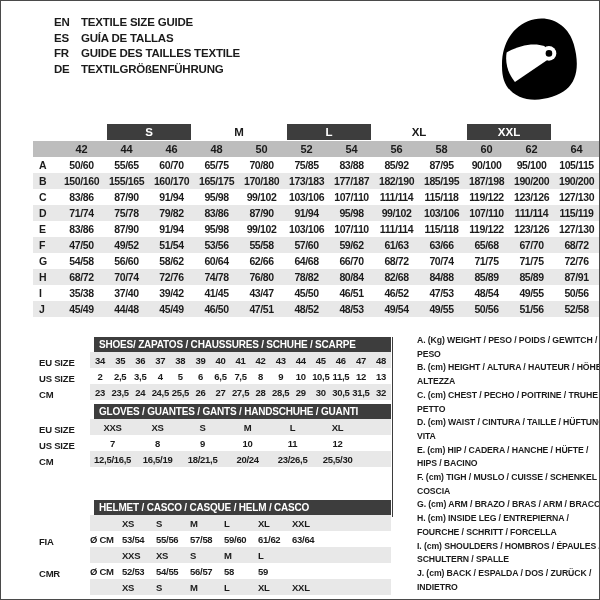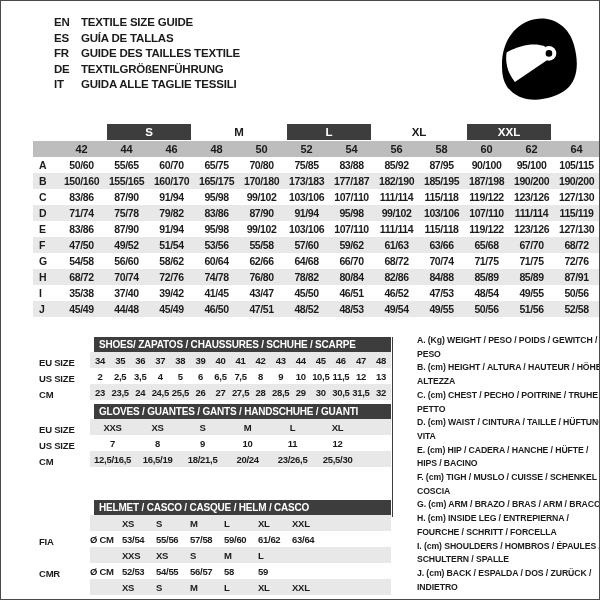--- a/index.html
+++ b/index.html
@@ -56,24 +56,20 @@
         <span class="lang-text">GUÍA DE TALLAS</span>
       </div>
       <div class="lang-row">
         <span class="lang-code">FR</span>
         <span class="lang-text">GUIDE DES TAILLES TEXTILE</span>
       </div>
       <div class="lang-row">
         <span class="lang-code">DE</span>
         <span class="lang-text">TEXTILGRÖßENFÜHRUNG</span>
       </div>
-      <div class="lang-row">
-        <span class="lang-code">IT</span>
-        <span class="lang-text">GUIDA ALLE TAGLIE TESSILI</span>
-      </div>
     </div>
 
   <svg class="helmet-logo" viewBox="0 0 100 100" aria-hidden="true">
     <path fill="#000" d="M40 10 C62 1 84 13 90 35 C96 56 94 74 82 84 C70 94 46 99 31 92 C17 86 12 74 12 60 C11 38 21 18 40 10 Z"></path>
     <path fill="#fff" d="M17 44 C30 36 47 33 58 37 L66 49 L26 76 C19 68 15 56 17 44 Z"></path>
     <circle cx="63" cy="45" r="8" fill="#fff"></circle>
     <circle cx="63" cy="45" r="3.6" fill="#000"></circle>
   </svg>
 
   <table class="main" id="main-table">
@@ -234,21 +230,21 @@
         </tr>
         <tr class="striped">
           <td class="rowkey">H</td>
           <td>68/72</td>
           <td>70/74</td>
           <td>72/76</td>
           <td>74/78</td>
           <td>76/80</td>
           <td>78/82</td>
           <td>80/84</td>
-          <td>82/86</td>
+          <td>82/68</td>
           <td>84/88</td>
           <td>85/89</td>
           <td>85/89</td>
           <td>87/91</td>
         </tr>
         <tr>
           <td class="rowkey">I</td>
           <td>35/38</td>
           <td>37/40</td>
           <td>39/42</td>

